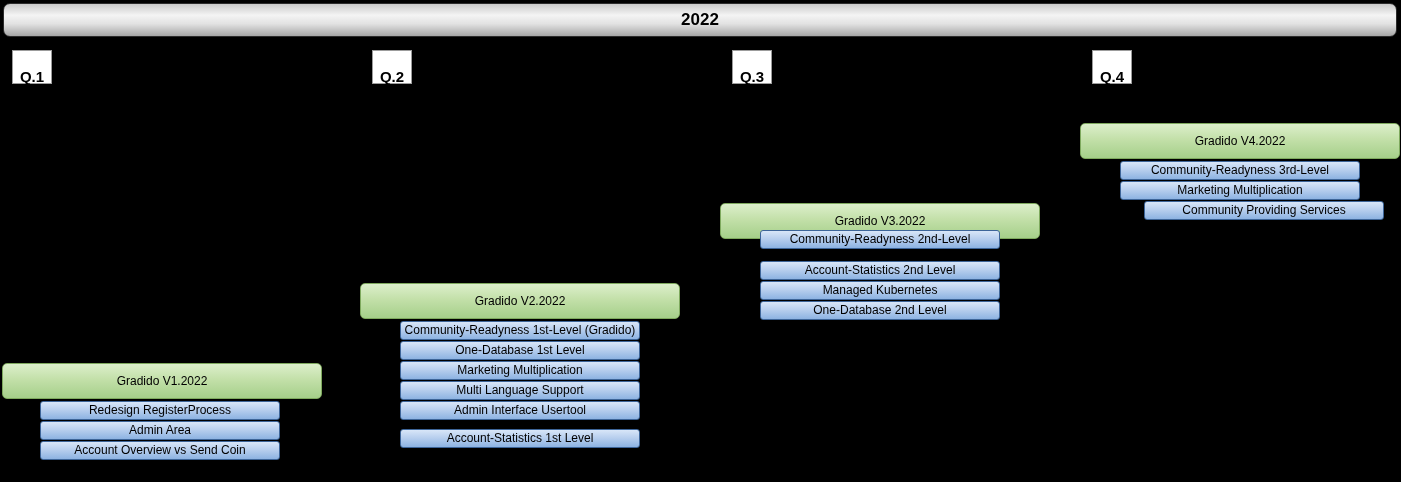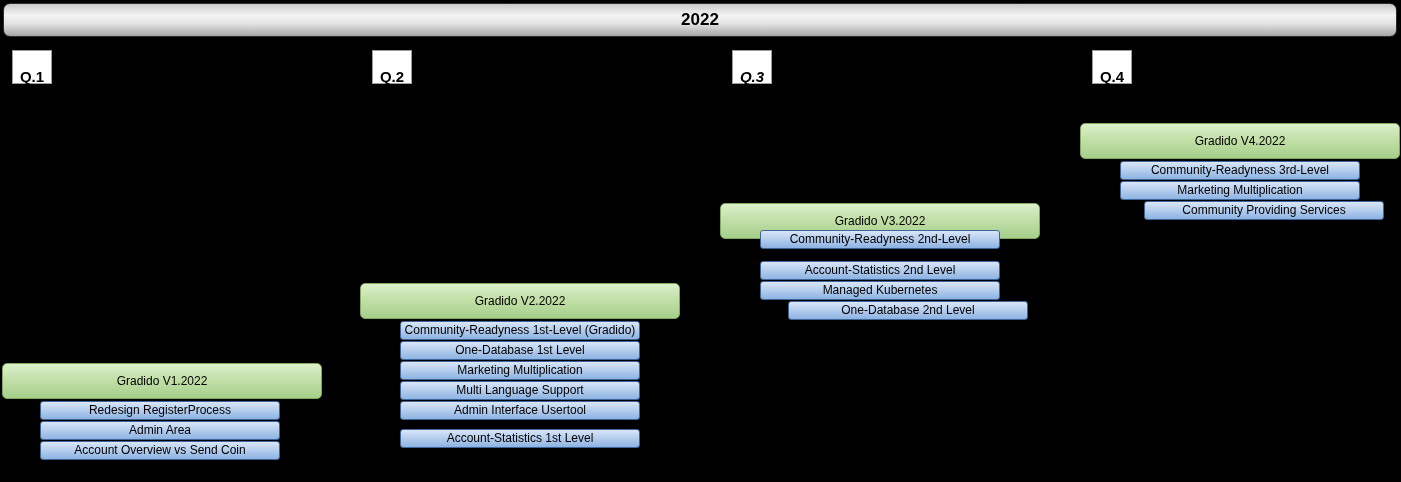--- a/index.html
+++ b/index.html
@@ -79,25 +79,25 @@
       <div class="item-box" style="left: 40px; top: 421px;">Admin Area</div>
       <div class="item-box" style="left: 40px; top: 441px;">Account Overview vs Send Coin</div>
       <div class="q-label" style="left: 372px;">Q.2</div>
       <div class="release-box" style="left: 360px; top: 283px;">Gradido V2.2022</div>
       <div class="item-box" style="left: 400px; top: 321px;">Community-Readyness 1st-Level (Gradido)</div>
       <div class="item-box" style="left: 400px; top: 341px;">One-Database 1st Level</div>
       <div class="item-box" style="left: 400px; top: 361px;">Marketing Multiplication</div>
       <div class="item-box" style="left: 400px; top: 381px;">Multi Language Support</div>
       <div class="item-box" style="left: 400px; top: 401px;">Admin Interface Usertool</div>
       <div class="item-box" style="left: 400px; top: 421px; margin-top: 8px;">Account-Statistics 1st Level</div>
-      <div class="q-label" style="left: 732px; font-style: italic;">Q.3</div>
+      <div class="q-label" style="left: 732px;">Q.3</div>
       <div class="release-box" style="left: 720px; top: 203px;">Gradido V3.2022</div>
       <div class="item-box" style="left: 760px; top: 230px;">Community-Readyness 2nd-Level</div>
       <div class="item-box" style="left: 760px; top: 261px;">Account-Statistics 2nd Level</div>
       <div class="item-box" style="left: 760px; top: 281px;">Managed Kubernetes</div>
-      <div class="item-box" style="left: 760px; top: 301px; margin-left: 28px;">One-Database 2nd Level</div>
+      <div class="item-box" style="left: 760px; top: 301px;">One-Database 2nd Level</div>
       <div class="q-label" style="left: 1092px;">Q.4</div>
       <div class="release-box" style="left: 1080px; top: 123px;">Gradido V4.2022</div>
       <div class="item-box" style="left: 1120px; top: 161px;">Community-Readyness 3rd-Level</div>
       <div class="item-box" style="left: 1120px; top: 181px;">Marketing Multiplication</div>
       <div class="item-box" style="left: 1120px; top: 201px; margin-left: 24px;">Community Providing Services</div>
     </div>
 </div>
 
 </body></html>

